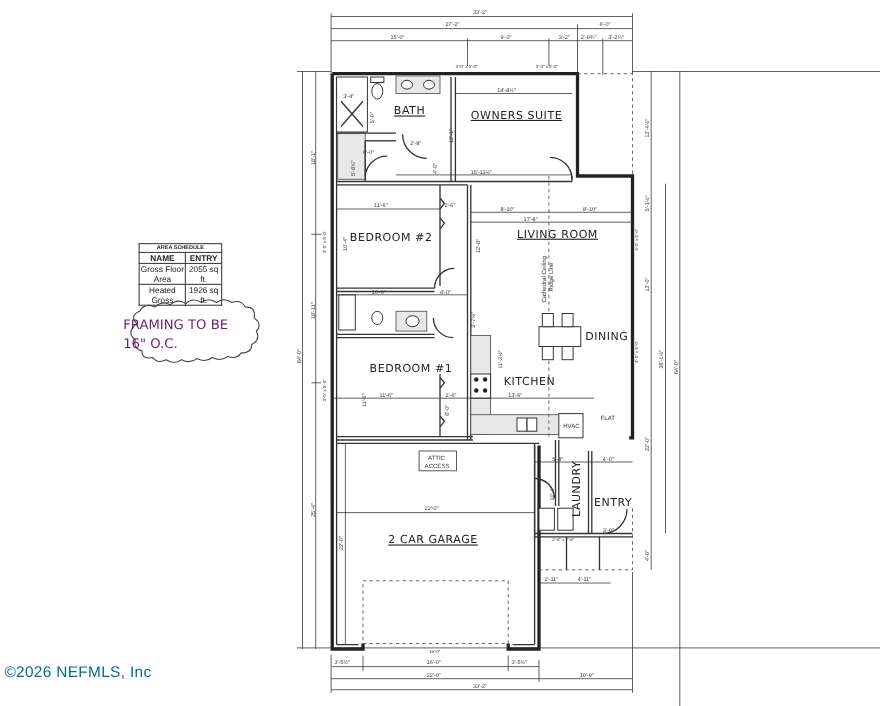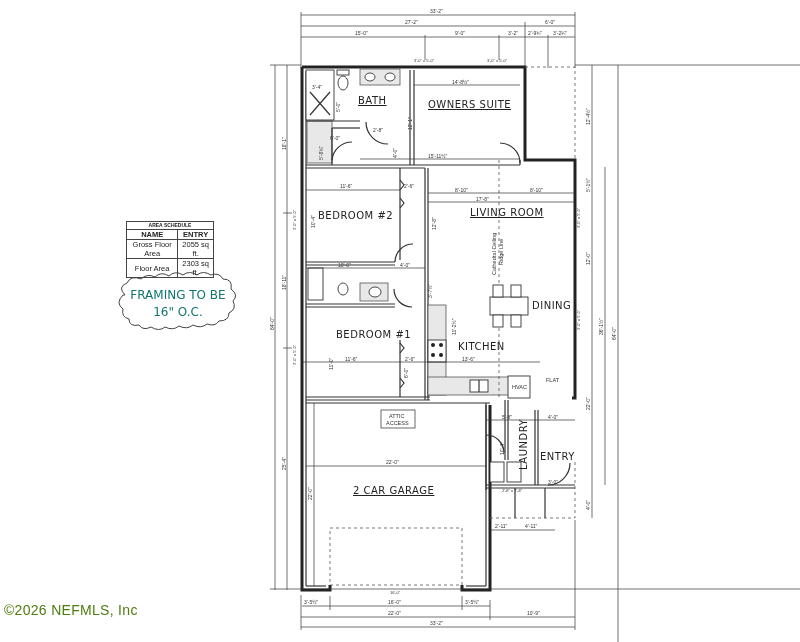--- a/index.html
+++ b/index.html
@@ -8,26 +8,26 @@
   .wall { fill:none; stroke:#222; stroke-width:3; }
   .wall-thin { fill:none; stroke:#333; stroke-width:1.2; }
   .dim { stroke:#333; stroke-width:0.7; fill:none; }
   .dimtxt { font-family:"Liberation Sans", sans-serif; font-size:5px; fill:#333; }
   .room { font-family:"DejaVu Sans", sans-serif; font-size:10px; fill:#222; letter-spacing:0.5px; }
   .room-u { text-decoration: underline; }
   .small { font-family:"Liberation Sans", sans-serif; font-size:5.5px; fill:#333; }
   .dash { stroke:#555; stroke-width:0.8; stroke-dasharray:3,3; fill:none; }
   .hatch { fill:#e8e8e8; stroke:#555; stroke-width:0.8; }
   .fixture { fill:#fff; stroke:#333; stroke-width:0.9; }
-  #area-table { position:absolute; left:126px; top:221px; width:88px; border-collapse:collapse; font-family:"Liberation Sans", sans-serif; }
+  #area-table { position:absolute; left:126px; top:221px; width:76px; border-collapse:collapse; font-family:"Liberation Sans", sans-serif; }
   #area-table td, #area-table th { border:1px solid #444; padding:0 1px; font-size:7.5px; line-height:9px; text-align:center; color:#222; }
   #area-table th.title { font-size:5px; line-height:7px; }
   #area-table th { font-weight:bold; }
-  #copyright { position:absolute; left:4px; top:602px; font-family:"Liberation Sans", sans-serif; font-size:14px; color:#4d7c0f; letter-spacing:0.3px; }
-  #framing-note { position:absolute; left:112px; top:287px; width:132px; text-align:center; font-family:"DejaVu Sans", sans-serif; font-size:12px; line-height:17px; color:#0f766e; }
+  #copyright { position:absolute; left:4px; top:602px; font-family:"Liberation Sans", sans-serif; font-size:14px; color:#0369a1; letter-spacing:0.3px; }
+  #framing-note { position:absolute; left:112px; top:287px; width:132px; text-align:left; font-family:"DejaVu Sans", sans-serif; font-size:12px; line-height:17px; color:#701a75; }
 </style>
 </head>
 <body>
 
 <svg width="800" height="642" viewBox="0 0 800 642" xmlns="http://www.w3.org/2000/svg">
 
   <g>
     <line class="dim" x1="301" y1="15" x2="575" y2="15"></line>
     <text class="dimtxt" x="430" y="13">33'-2"</text>
     <line class="dim" x1="301" y1="26" x2="575" y2="26"></line>
@@ -292,19 +292,19 @@
       </tr>
   <tr>
     <th>NAME</th>
     <th>ENTRY</th>
   </tr>
   <tr>
     <td>Gross Floor Area</td>
     <td>2055 sq ft.</td>
   </tr>
   <tr>
-    <td>Floor Area</td>
-    <td>2303 sq ft.</td>
+    <td>Heated Gross</td>
+    <td>1926 sq ft.</td>
   </tr>
 </tbody>
   </table>
 
 <div id="copyright">©2026 NEFMLS, Inc</div>
 
 </body></html>

